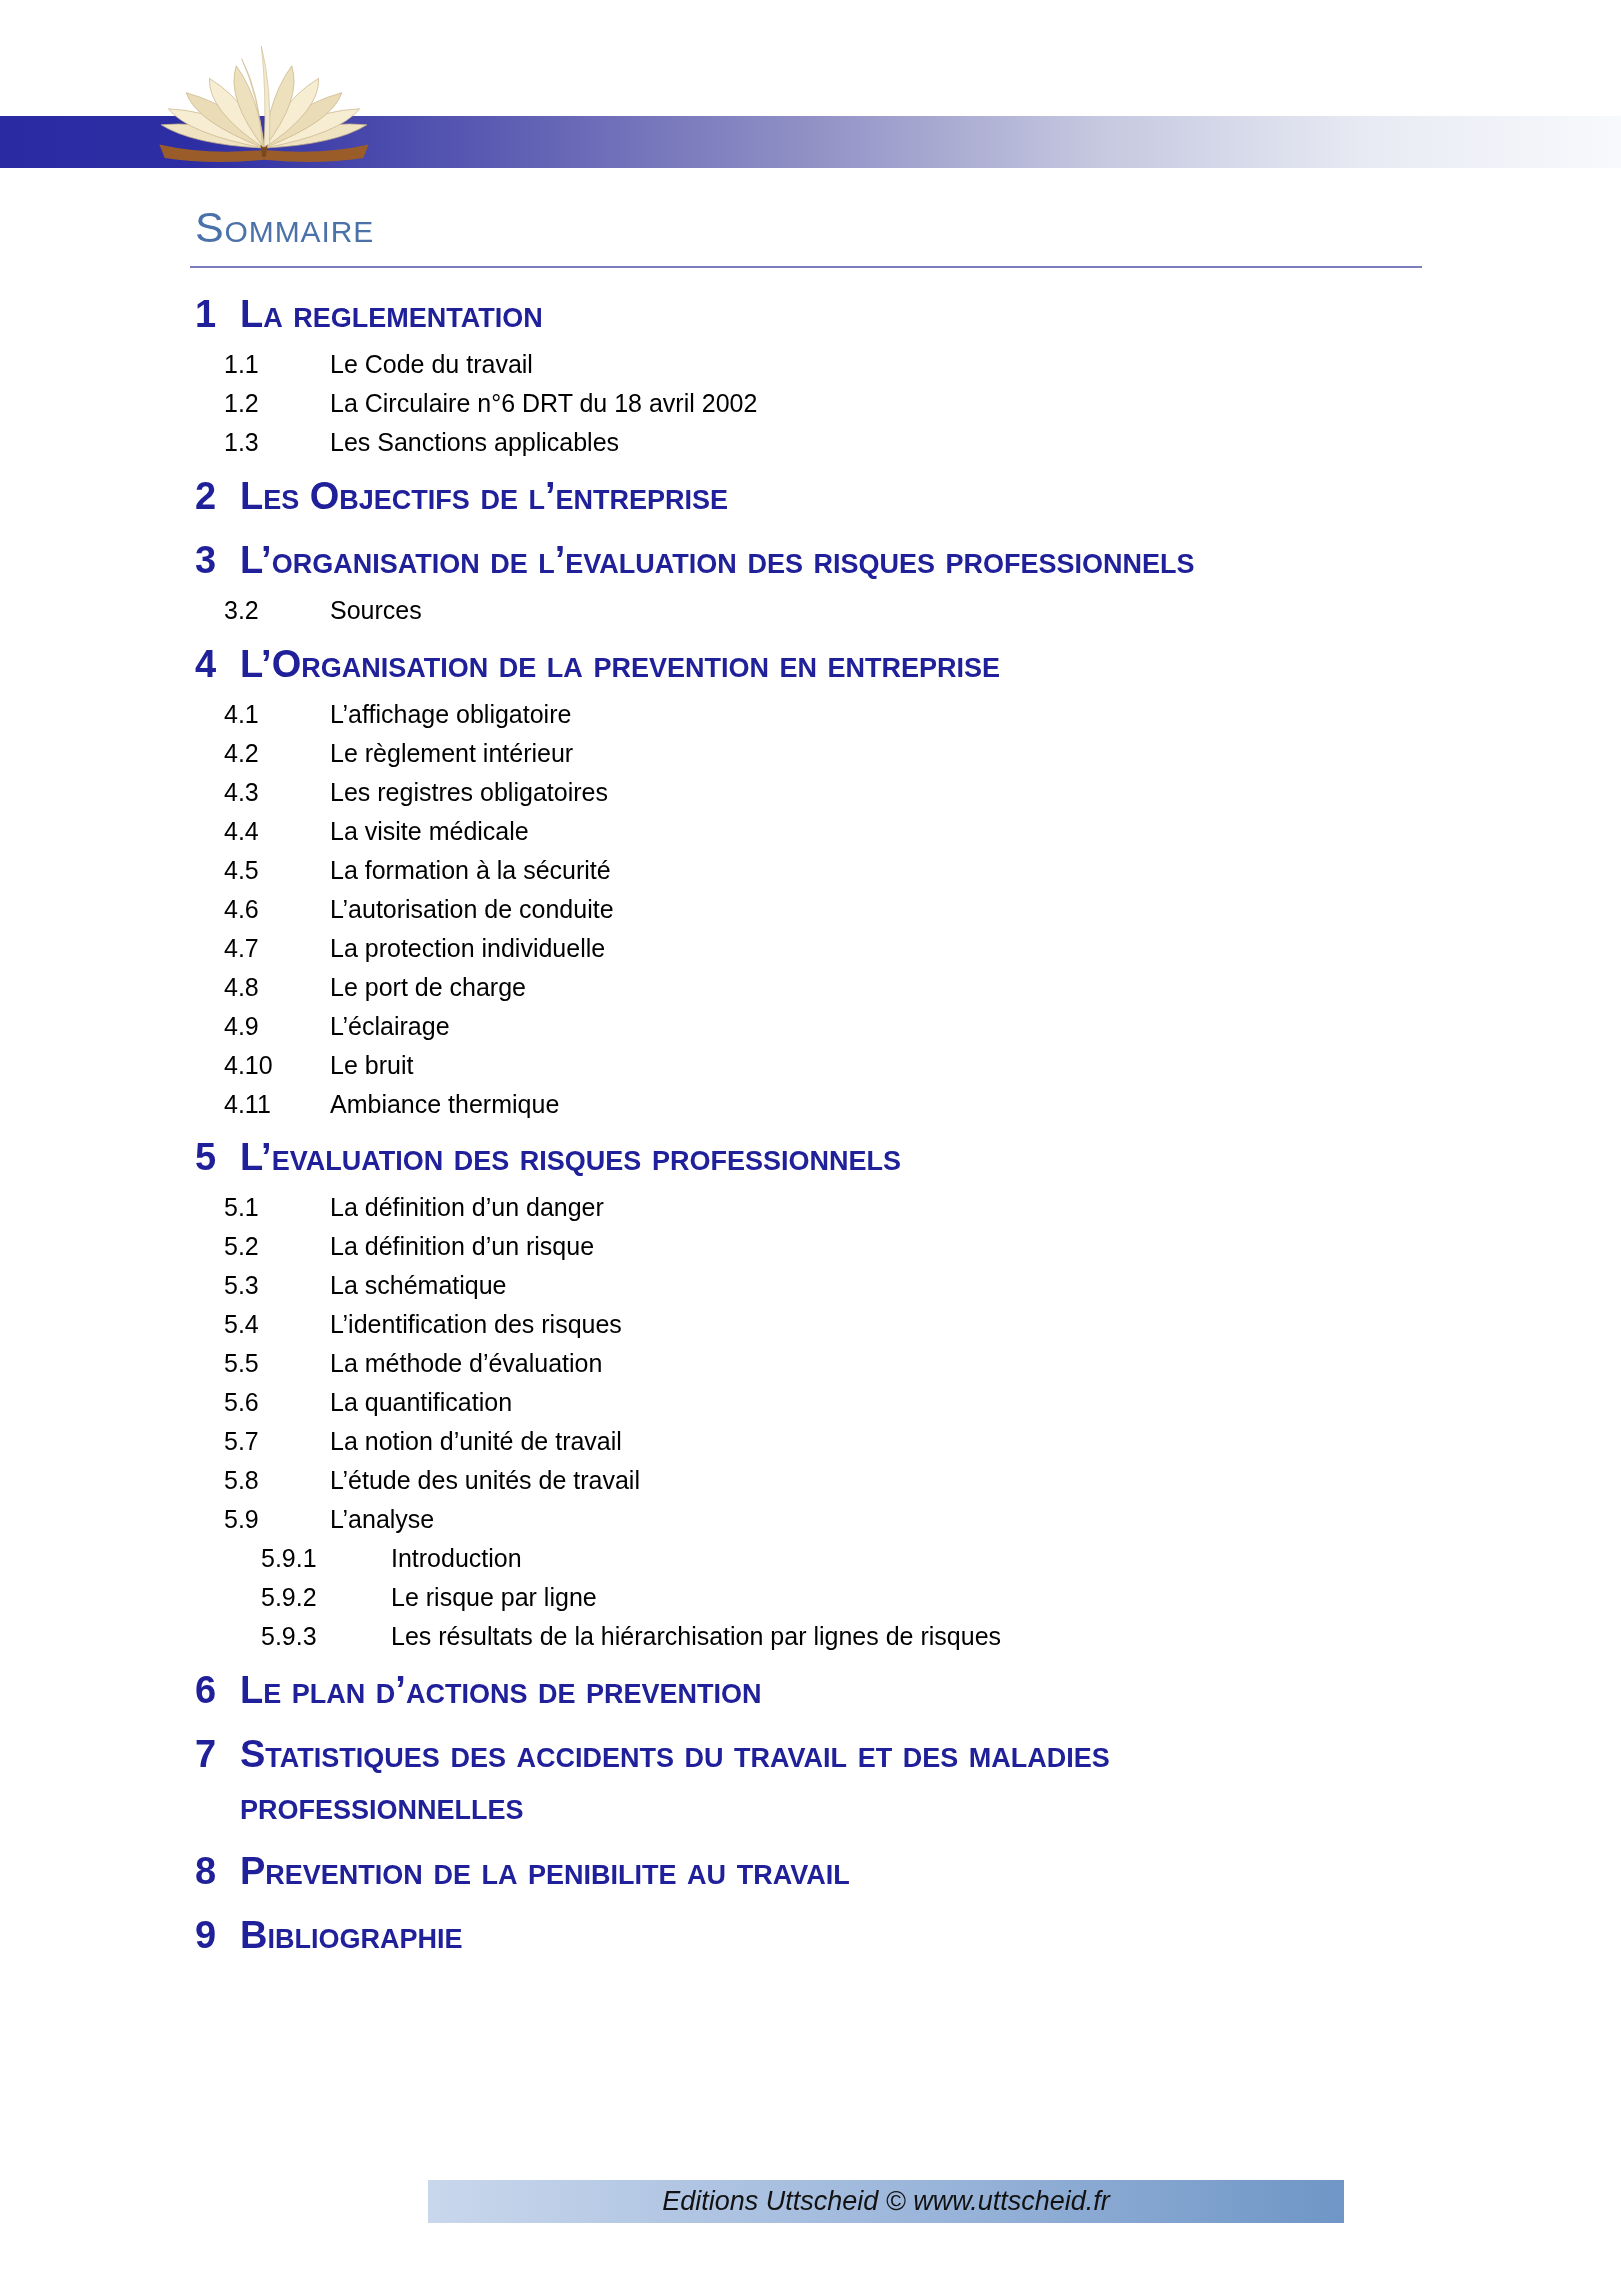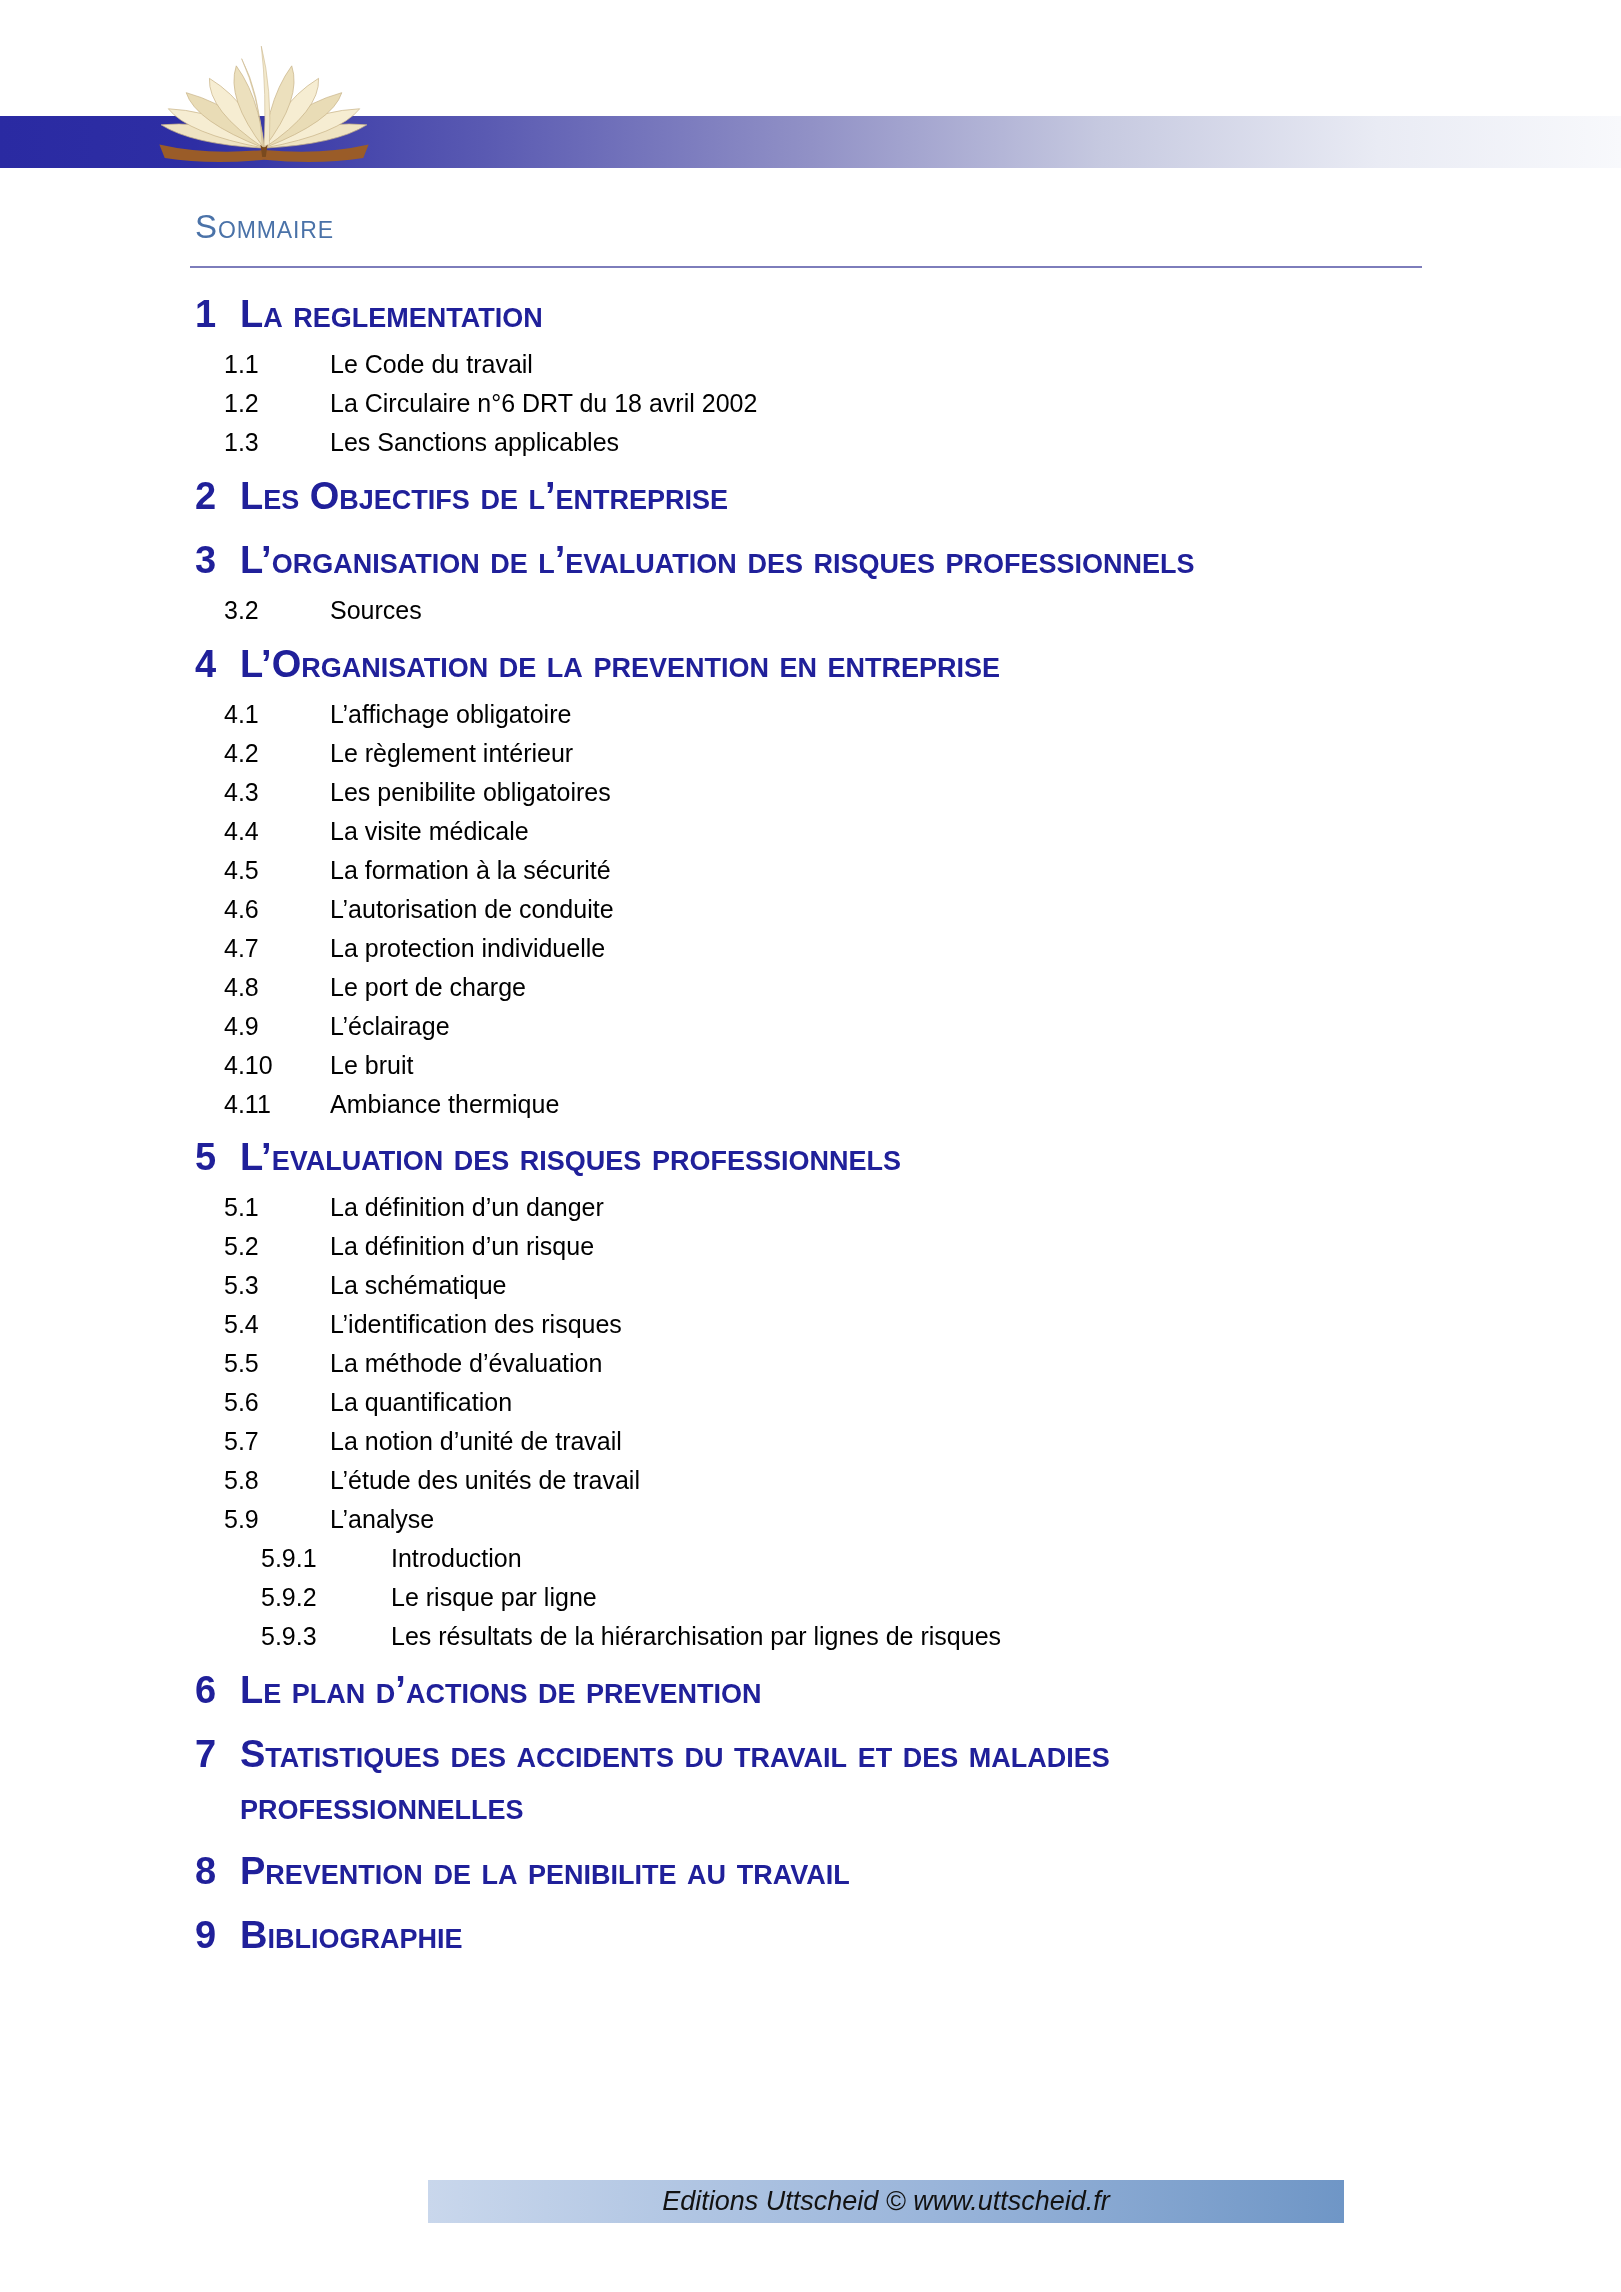--- a/index.html
+++ b/index.html
@@ -29,21 +29,21 @@
   }
 
   
   .content{
     position:absolute;
     left:195px; top:202px;
     width:1245px;
   }
   .page-title{
     font-variant:small-caps;
-    font-size:33px;
+    font-size:43px;
     line-height:50px;
     color:#4a72a8;
     letter-spacing:0.9px;
   }
   .title-rule{
     margin-top:14.3px;
     margin-left:-5.4px;
     width:1232px;
     border-top:2.7px solid #7d7dbb;
   }
@@ -159,21 +159,21 @@
         <div class="row l2">
           <span class="num">4.1</span>
           <span class="lbl">L’affichage obligatoire</span>
         </div>
         <div class="row l2">
           <span class="num">4.2</span>
           <span class="lbl">Le règlement intérieur</span>
         </div>
         <div class="row l2">
           <span class="num">4.3</span>
-          <span class="lbl">Les penibilite obligatoires</span>
+          <span class="lbl">Les registres obligatoires</span>
         </div>
         <div class="row l2">
           <span class="num">4.4</span>
           <span class="lbl">La visite médicale</span>
         </div>
         <div class="row l2">
           <span class="num">4.5</span>
           <span class="lbl">La formation à la sécurité</span>
         </div>
         <div class="row l2">

